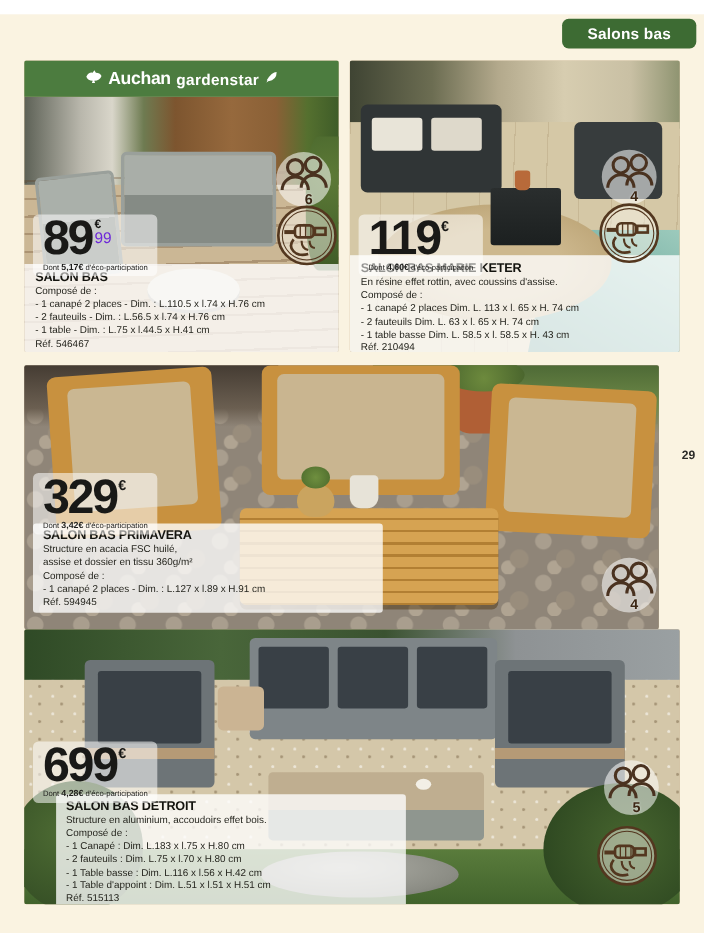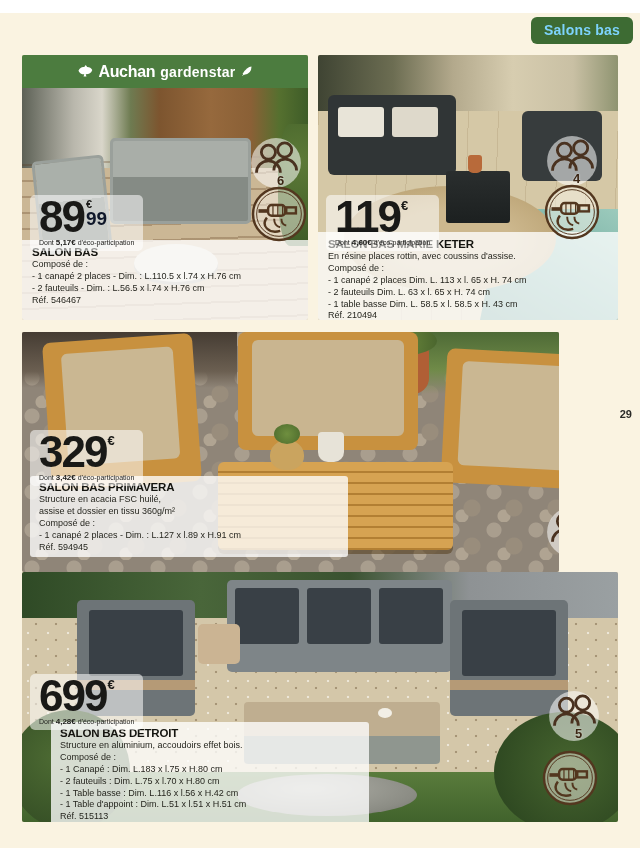--- a/index.html
+++ b/index.html
@@ -1,40 +1,40 @@
 <!DOCTYPE html>
 <html><head>
 <meta charset="utf-8">
 <style>
   html,body{margin:0;padding:0;}
   body{width:640px;height:848px;background:#faf3e1;font-family:"Liberation Sans",sans-serif;position:relative;overflow:hidden;}
   .topstrip{position:absolute;top:0;left:0;width:640px;height:13px;background:#ffffff;}
-  .topbadge{position:absolute;top:17px;right:7px;background:#3d6b33;color:#7dd3fc;font-weight:700;font-size:14px;padding:5px 13px 6px;border-radius:6px;letter-spacing:.2px;}
+  .topbadge{position:absolute;top:17px;right:7px;background:#3d6b33;color:#ffffff;font-weight:700;font-size:14px;padding:5px 23px 6px;border-radius:6px;letter-spacing:.2px;}
   .pagenum{position:absolute;top:408px;right:8px;font-size:11px;font-weight:700;color:#2b2b28;}
 
   .card{position:absolute;overflow:hidden;border-radius:2px;background:#cbb795;}
   .card1{left:22px;top:55px;width:286px;height:265px;}
   .card2{left:318px;top:55px;width:300px;height:265px;}
-  .card3{left:22px;top:332px;width:537px;height:240px;}
+  .card3{left:22px;top:332px;width:537px;height:240px;padding-left:40px;}
   .card4{left:22px;top:572px;width:596px;height:250px;}
 
   .brandband{position:absolute;top:0;left:0;right:0;height:33px;background:#4c7c3f;display:flex;align-items:center;justify-content:center;gap:5px;z-index:4;}
   .brandname{color:#fff;font-weight:700;font-size:16px;letter-spacing:-.3px;}
   .brandrange{color:#fff;font-weight:700;font-size:14px;letter-spacing:.3px;}
 
   .photo{position:absolute;inset:0;overflow:hidden;}
   .card1 .photo{top:33px;}
   .layer{position:absolute;}
 
   .pricebox{position:absolute;left:8px;background:rgba(255,255,255,0.55);border-radius:5px;padding:3px 9px 4px;z-index:5;}
   .prow{display:flex;align-items:flex-start;line-height:.85;text-align:right;}
   .pint{font-size:44px;font-weight:700;color:#191917;letter-spacing:-2px;}
   .pcol{display:flex;flex-direction:column;margin-left:2px;padding-top:2px;align-items:flex-start;}
   .pcur{font-size:11px;font-weight:700;color:#191917;}
-  .pcents{font-size:19px;font-weight:700;color:#0f172a;line-height:1.05;}
+  .pcents{font-size:14px;font-weight:400;color:#6d28d9;line-height:1.05;}
   .pcur-sup{font-size:13px;font-weight:700;color:#191917;margin-top:2px;margin-left:1px;}
   .eco{font-size:7px;color:#1c1c1a;margin-top:3px;white-space:nowrap;}
   .eco b{font-size:8px;}
 
   .info{background:rgba(255,255,255,0.78);z-index:3;}
   .info-bottom{position:absolute;left:0;right:0;bottom:0;padding:6px 10px 4px;}
   .info-left{position:absolute;border-radius:3px;padding:5px 9px 4px;}
   .ptitle{font-size:11.5px;font-weight:700;color:#14140f;letter-spacing:-.2px;margin-bottom:1px;}
   .pline{font-size:9px;color:#26261f;line-height:1.32;}
 
@@ -108,20 +108,21 @@
         <rect x="30" y="18.5" width="8" height="5" fill="none" stroke="#53371f" stroke-width="2"></rect>
         <path d="M14 27 q-4 5 0 9 q4 4 11 2" fill="none" stroke="#53371f" stroke-width="2"></path>
         <path d="M20 28 q0 6 5 7 M26 28 q0 5 4 5.5" fill="none" stroke="#53371f" stroke-width="1.6"></path>
       </svg>
   </div>
   <div class="info info-bottom" style="height:70px;">
     <div class="ptitle">SALON BAS</div>
     <div class="pline">Composé de :</div>
     <div class="pline">- 1 canapé 2 places - Dim. : L.110.5 x l.74 x H.76 cm</div>
     <div class="pline">- 2 fauteuils - Dim. : L.56.5 x l.74 x H.76 cm</div>
+    <div class="pline">- 1 table - Dim. : L.75 x l.44.5 x H.41 cm</div>
     <div class="pline">Réf. 546467</div>
   </div>
 </section>
 
 <section class="card card2">
   <div class="photo">
     <div class="layer" style="left:0;top:0;right:0;height:62px;background:linear-gradient(90deg,#3f4433 0%,#6c6d52 25%,#b3a98c 45%,#d7cdb0 65%,#c9c0a4 85%,#8f9471 100%);"></div>
     <div class="layer" style="left:0;top:56px;right:0;bottom:0;background:#d5c8a6;"></div>
     <div class="layer" style="left:0;top:56px;right:0;bottom:0;background:repeating-linear-gradient(92deg,rgba(120,90,50,0.15) 0 1px,transparent 1px 30px);"></div>
     <div class="layer" style="right:0;bottom:0;width:46%;height:42%;background:linear-gradient(210deg,#9ccabc 0%,#6ba89d 60%,#558f84 100%);clip-path:polygon(16% 0,100% 0,100% 100%,0 100%);"></div>
@@ -160,21 +161,21 @@
         <rect x="7" y="20" width="8" height="3" fill="#53371f"></rect>
         <rect x="15" y="16.5" width="14" height="9" rx="3" fill="none" stroke="#53371f" stroke-width="2"></rect>
         <path d="M19 17 v8 M23 17 v8 M27 17 v8" stroke="#53371f" stroke-width="1"></path>
         <rect x="30" y="18.5" width="8" height="5" fill="none" stroke="#53371f" stroke-width="2"></rect>
         <path d="M14 27 q-4 5 0 9 q4 4 11 2" fill="none" stroke="#53371f" stroke-width="2"></path>
         <path d="M20 28 q0 6 5 7 M26 28 q0 5 4 5.5" fill="none" stroke="#53371f" stroke-width="1.6"></path>
       </svg>
   </div>
   <div class="info info-bottom" style="height:78px;">
     <div class="ptitle">SALON BAS MARIE KETER</div>
-    <div class="pline">En résine places rottin, avec coussins d'assise.</div>
+    <div class="pline">En résine effet rottin, avec coussins d'assise.</div>
     <div class="pline">Composé de :</div>
     <div class="pline">- 1 canapé 2 places Dim. L. 113 x l. 65 x H. 74 cm</div>
     <div class="pline">- 2 fauteuils Dim. L. 63 x l. 65 x H. 74 cm</div>
     <div class="pline">- 1 table basse Dim. L. 58.5 x l. 58.5 x H. 43 cm</div>
     <div class="pline">Réf. 210494</div>
   </div>
 </section>
 
 <section class="card card3">
   <div class="photo">

